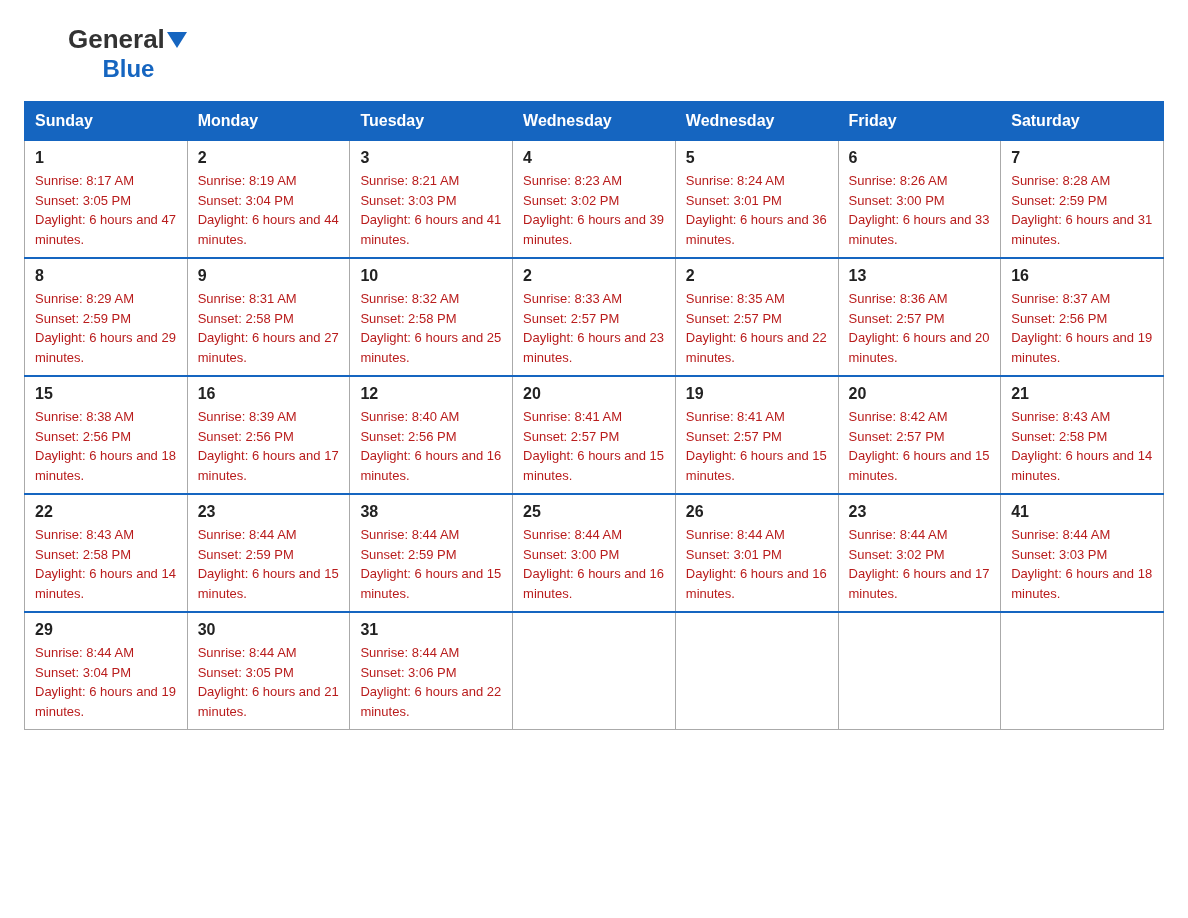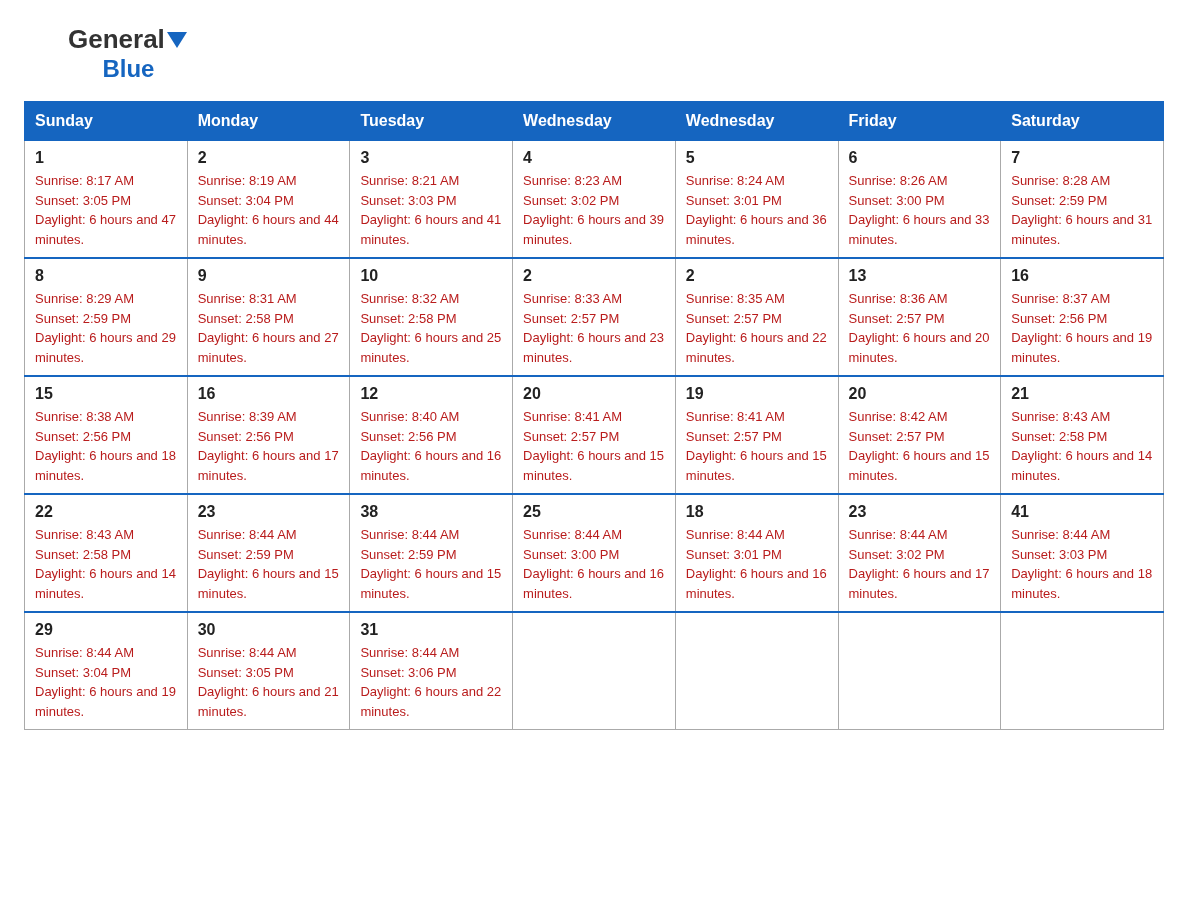--- a/index.html
+++ b/index.html
@@ -176,21 +176,21 @@
       </tr>
       <tr>
         <td><span class="day-num">22</span>
 <span class="day-info">Sunrise: 8:43 AM<br>Sunset: 2:58 PM<br>Daylight: 6 hours and 14 minutes.</span></td>
         <td><span class="day-num">23</span>
 <span class="day-info">Sunrise: 8:44 AM<br>Sunset: 2:59 PM<br>Daylight: 6 hours and 15 minutes.</span></td>
         <td><span class="day-num">38</span>
 <span class="day-info">Sunrise: 8:44 AM<br>Sunset: 2:59 PM<br>Daylight: 6 hours and 15 minutes.</span></td>
         <td><span class="day-num">25</span>
 <span class="day-info">Sunrise: 8:44 AM<br>Sunset: 3:00 PM<br>Daylight: 6 hours and 16 minutes.</span></td>
-        <td><span class="day-num">18</span>
+        <td><span class="day-num">26</span>
 <span class="day-info">Sunrise: 8:44 AM<br>Sunset: 3:01 PM<br>Daylight: 6 hours and 16 minutes.</span></td>
         <td><span class="day-num">23</span>
 <span class="day-info">Sunrise: 8:44 AM<br>Sunset: 3:02 PM<br>Daylight: 6 hours and 17 minutes.</span></td>
         <td><span class="day-num">41</span>
 <span class="day-info">Sunrise: 8:44 AM<br>Sunset: 3:03 PM<br>Daylight: 6 hours and 18 minutes.</span></td>
       </tr>
       <tr>
         <td><span class="day-num">29</span>
 <span class="day-info">Sunrise: 8:44 AM<br>Sunset: 3:04 PM<br>Daylight: 6 hours and 19 minutes.</span></td>
         <td><span class="day-num">30</span>

